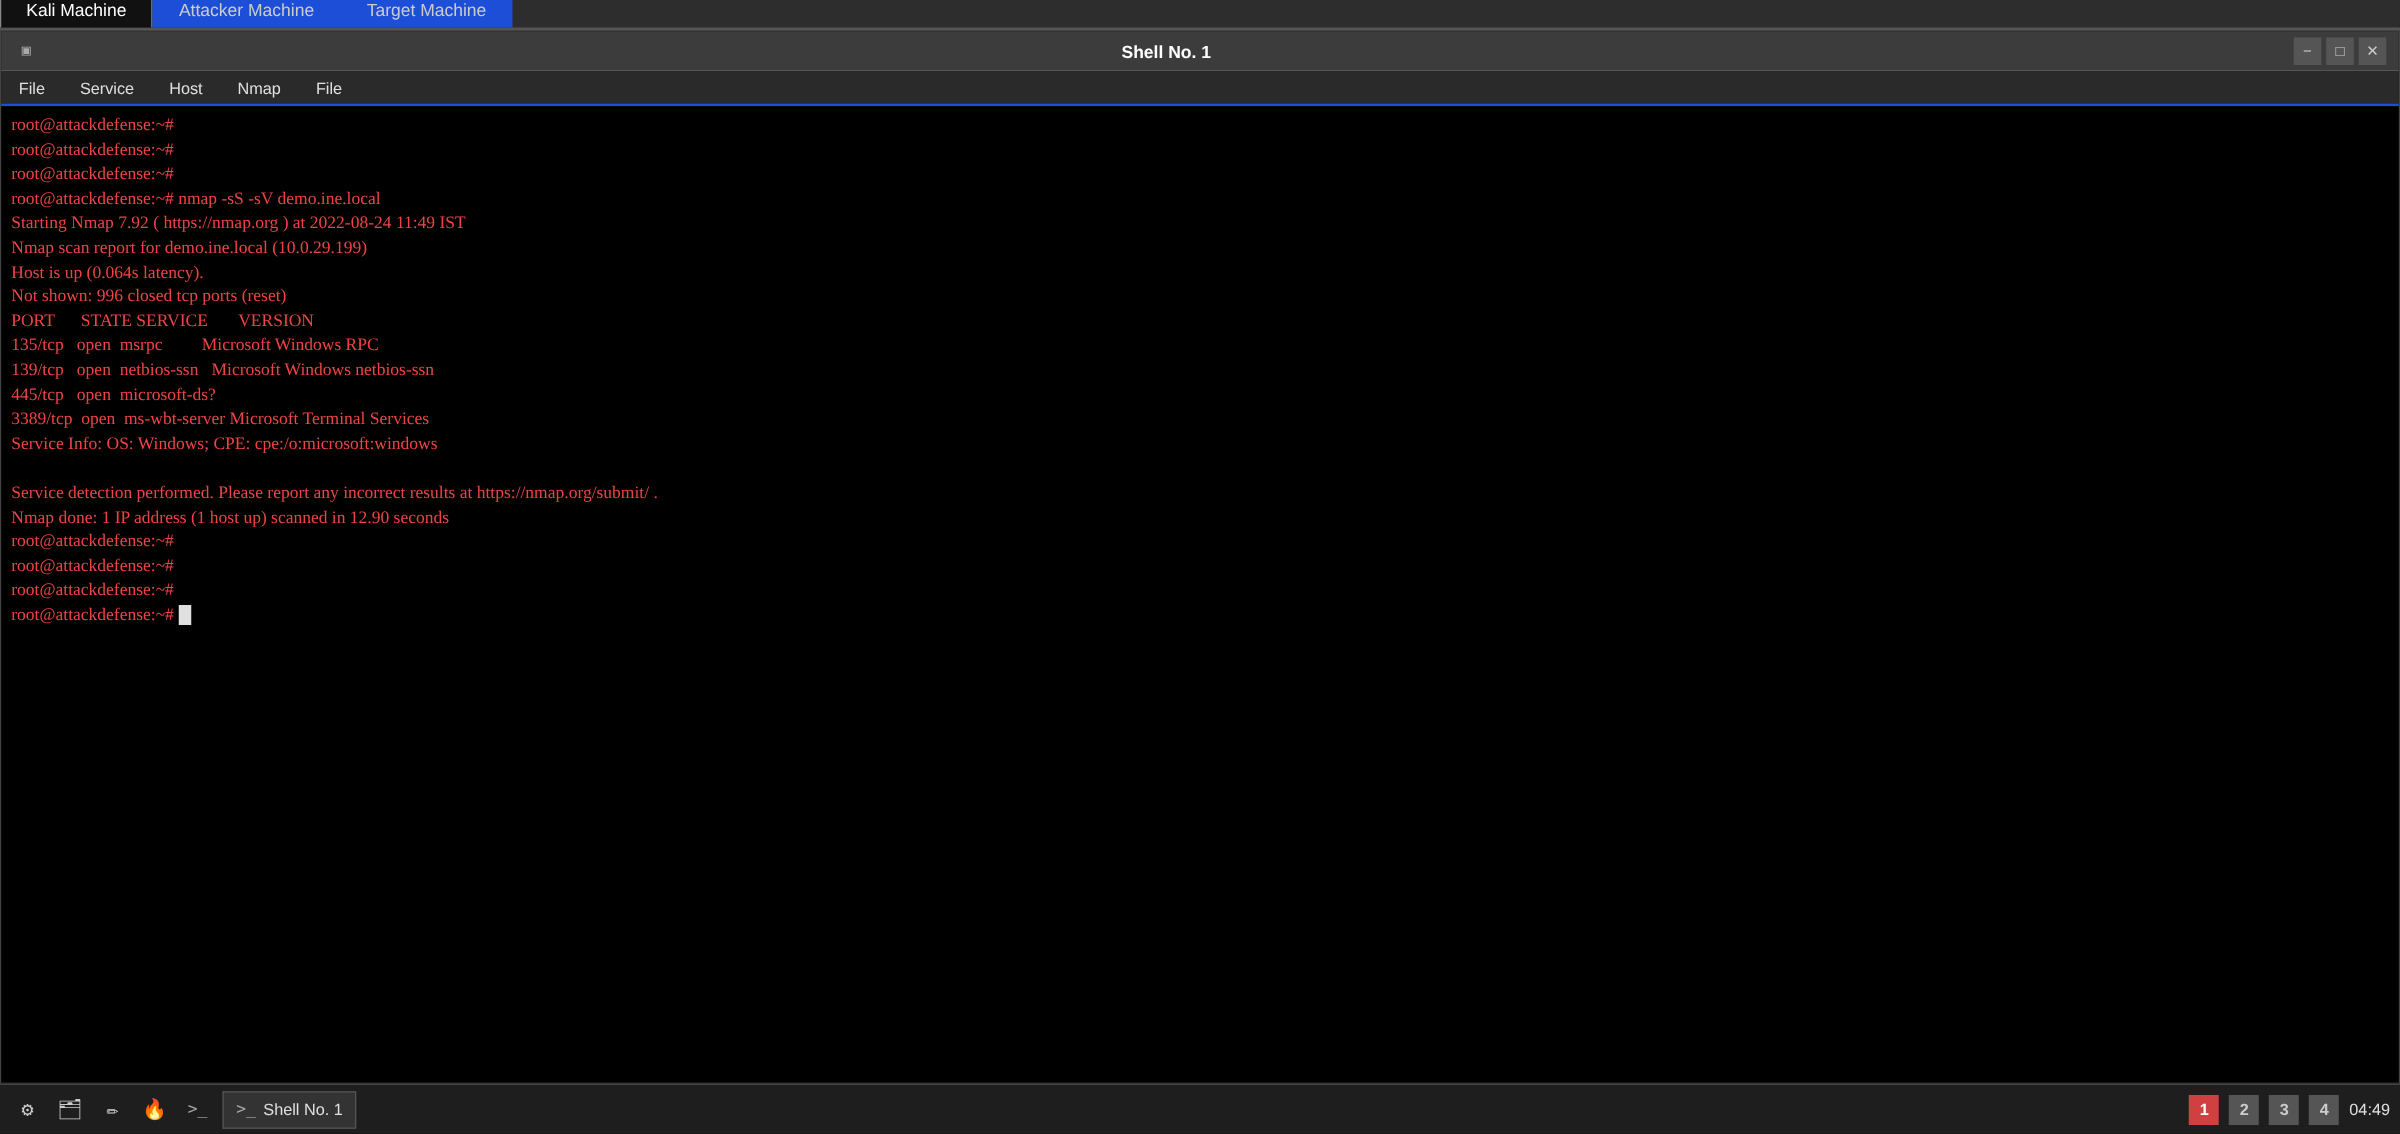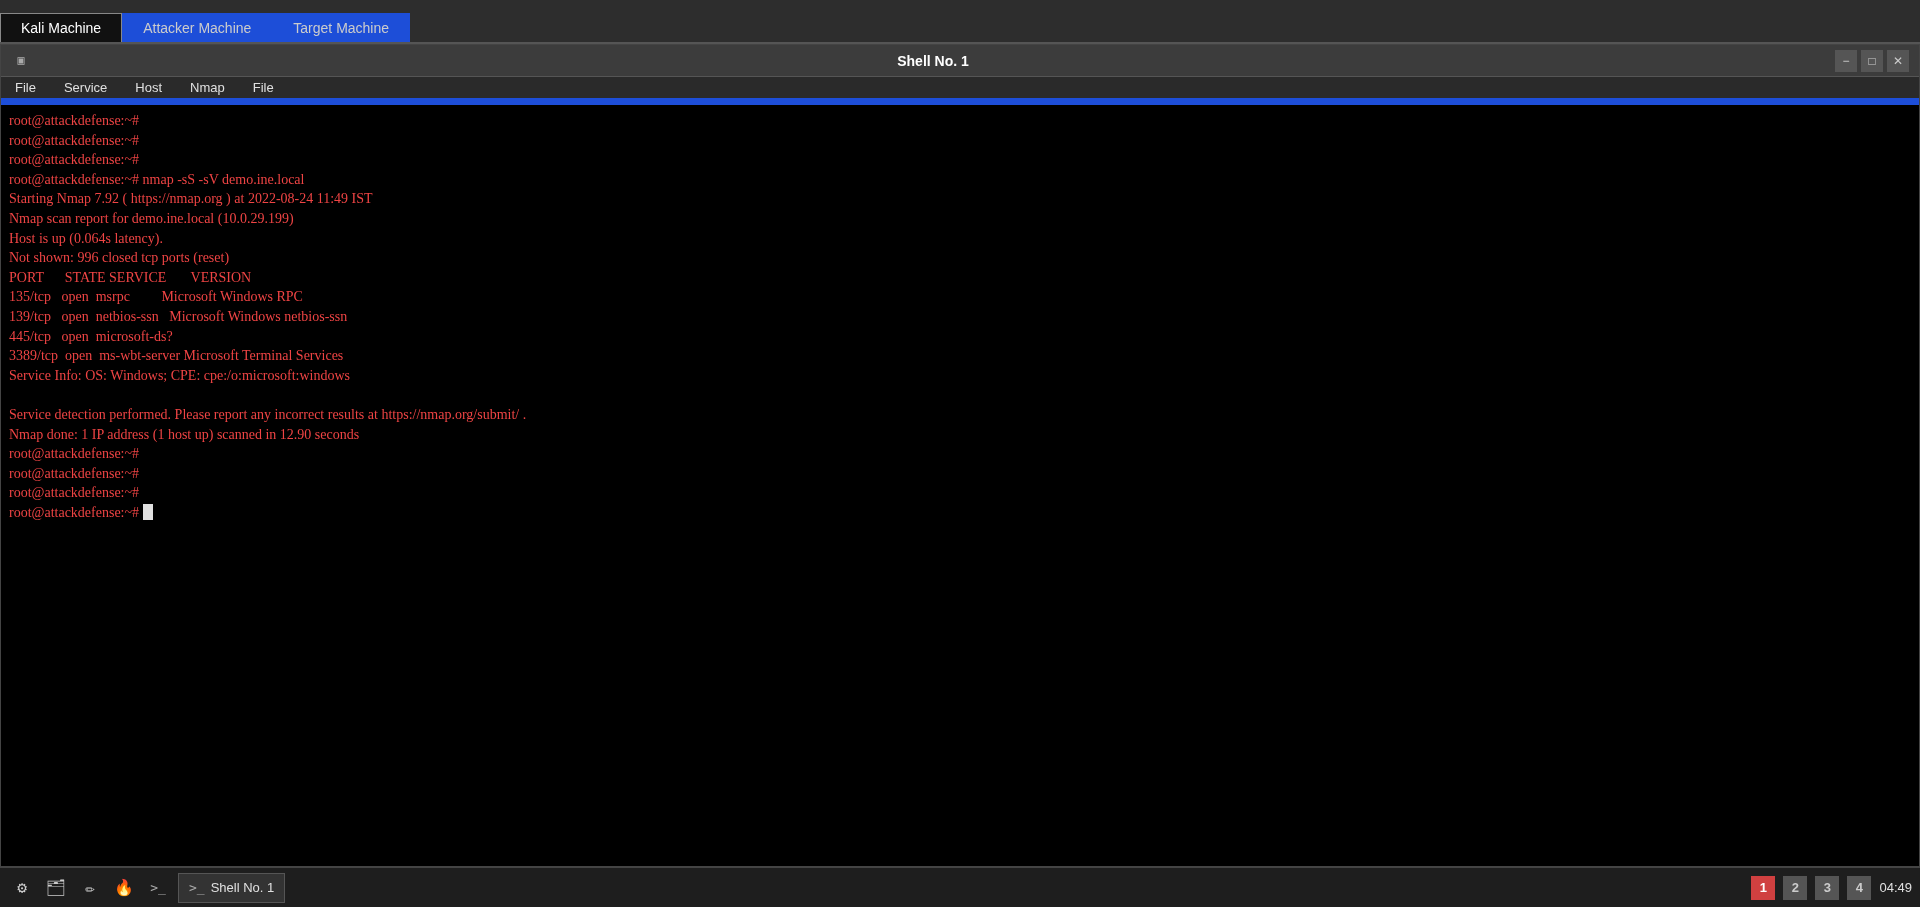--- a/index.html
+++ b/index.html
@@ -12,21 +12,21 @@
       display: flex;
       flex-direction: column;
     }
 
     
     .tab-bar {
       display: flex;
       background: #2d2d2d;
       border-bottom: 2px solid #555;
       padding: 0;
-      height: 44px;
+      height: 24px;
       align-items: flex-end;
     }
     .tab {
       padding: 6px 20px;
       font-size: 14px;
       color: #ccc;
       cursor: pointer;
       border: 1px solid transparent;
       border-bottom: none;
       background: #1d4ed8;
@@ -97,21 +97,21 @@
       align-items: center;
       justify-content: center;
     }
 
     
     .menu-bar {
       display: flex;
       background: #2a2a2a;
       padding: 3px 8px;
       gap: 16px;
-      border-bottom: 7px solid #1d4ed8;
+      border-bottom: 2px solid #1d4ed8;
       height: 28px;
       align-items: center;
     }
     .menu-item {
       color: #e0e0e0;
       font-family: Arial, sans-serif;
       font-size: 13px;
       cursor: pointer;
       padding: 2px 6px;
     }

